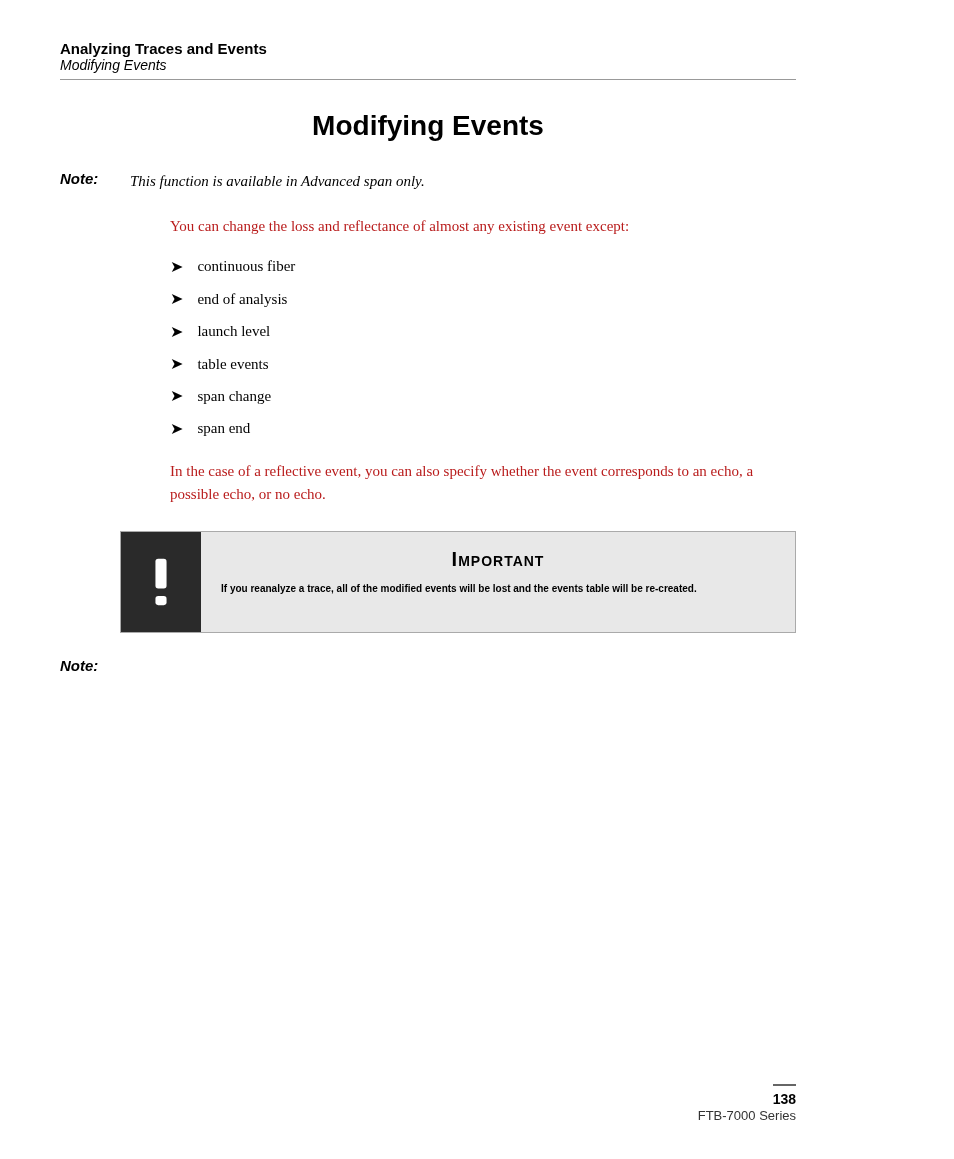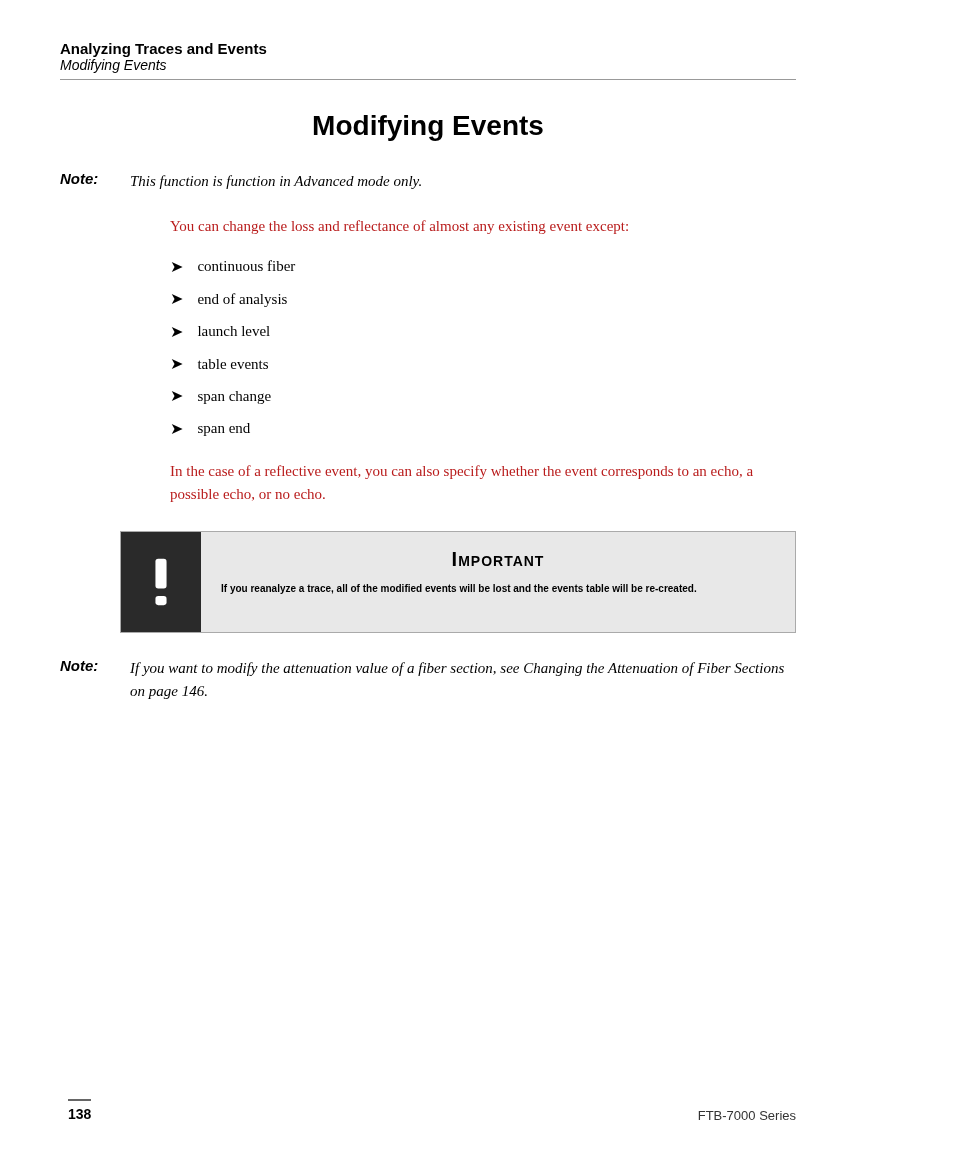--- a/index.html
+++ b/index.html
@@ -202,20 +202,21 @@
 
     
     .page-footer {
       position: absolute;
       bottom: 36px;
       left: 68px;
       right: 60px;
       display: flex;
       justify-content: space-between;
       align-items: flex-end;
+      flex-direction: column;
     }
 
     .footer-left {
       border-top: 2px solid #666;
       padding-top: 4px;
     }
 
     .footer-page-num {
       font-family: Arial, Helvetica, sans-serif;
       font-weight: bold;
@@ -237,21 +238,21 @@
   <div class="header">
     <div class="header-title">Analyzing Traces and Events</div>
     <div class="header-subtitle">Modifying Events</div>
     <hr class="header-divider">
   </div>
 
   <h1 class="page-title">Modifying Events</h1>
 
   <div class="note-block">
     <span class="note-label">Note:</span>
-    <span class="note-text">This function is function in Advanced mode only.</span>
+    <span class="note-text">This function is available in Advanced span only.</span>
   </div>
 
   <div class="content-indent">
     <p class="body-text">You can change the loss and reflectance of almost any existing event except:</p>
 
     <ul class="bullet-list">
       <li>
         <span class="bullet-arrow">➤</span>
         <span>continuous fiber</span>
       </li>
@@ -292,23 +293,20 @@
           <span>Important</span>
         </div>
         <div class="important-text">If you reanalyze a trace, all of the modified events will be lost and the events table will be re-created.</div>
       </div>
     </div>
 
   </div>
 
   <div class="note2-block">
     <span class="note2-label">Note:</span>
-    <span class="note2-text">
-      <span>If you want to modify the attenuation value of a fiber section, see </span><a class="note2-link">Changing the Attenuation of Fiber Sections</a><span> on page 146.</span>
-    </span>
   </div>
 
   <div class="page-footer">
     <div class="footer-left">
       <span class="footer-page-num">138</span>
     </div>
     <div class="footer-right">FTB-7000 Series</div>
   </div>
 
 </div>

